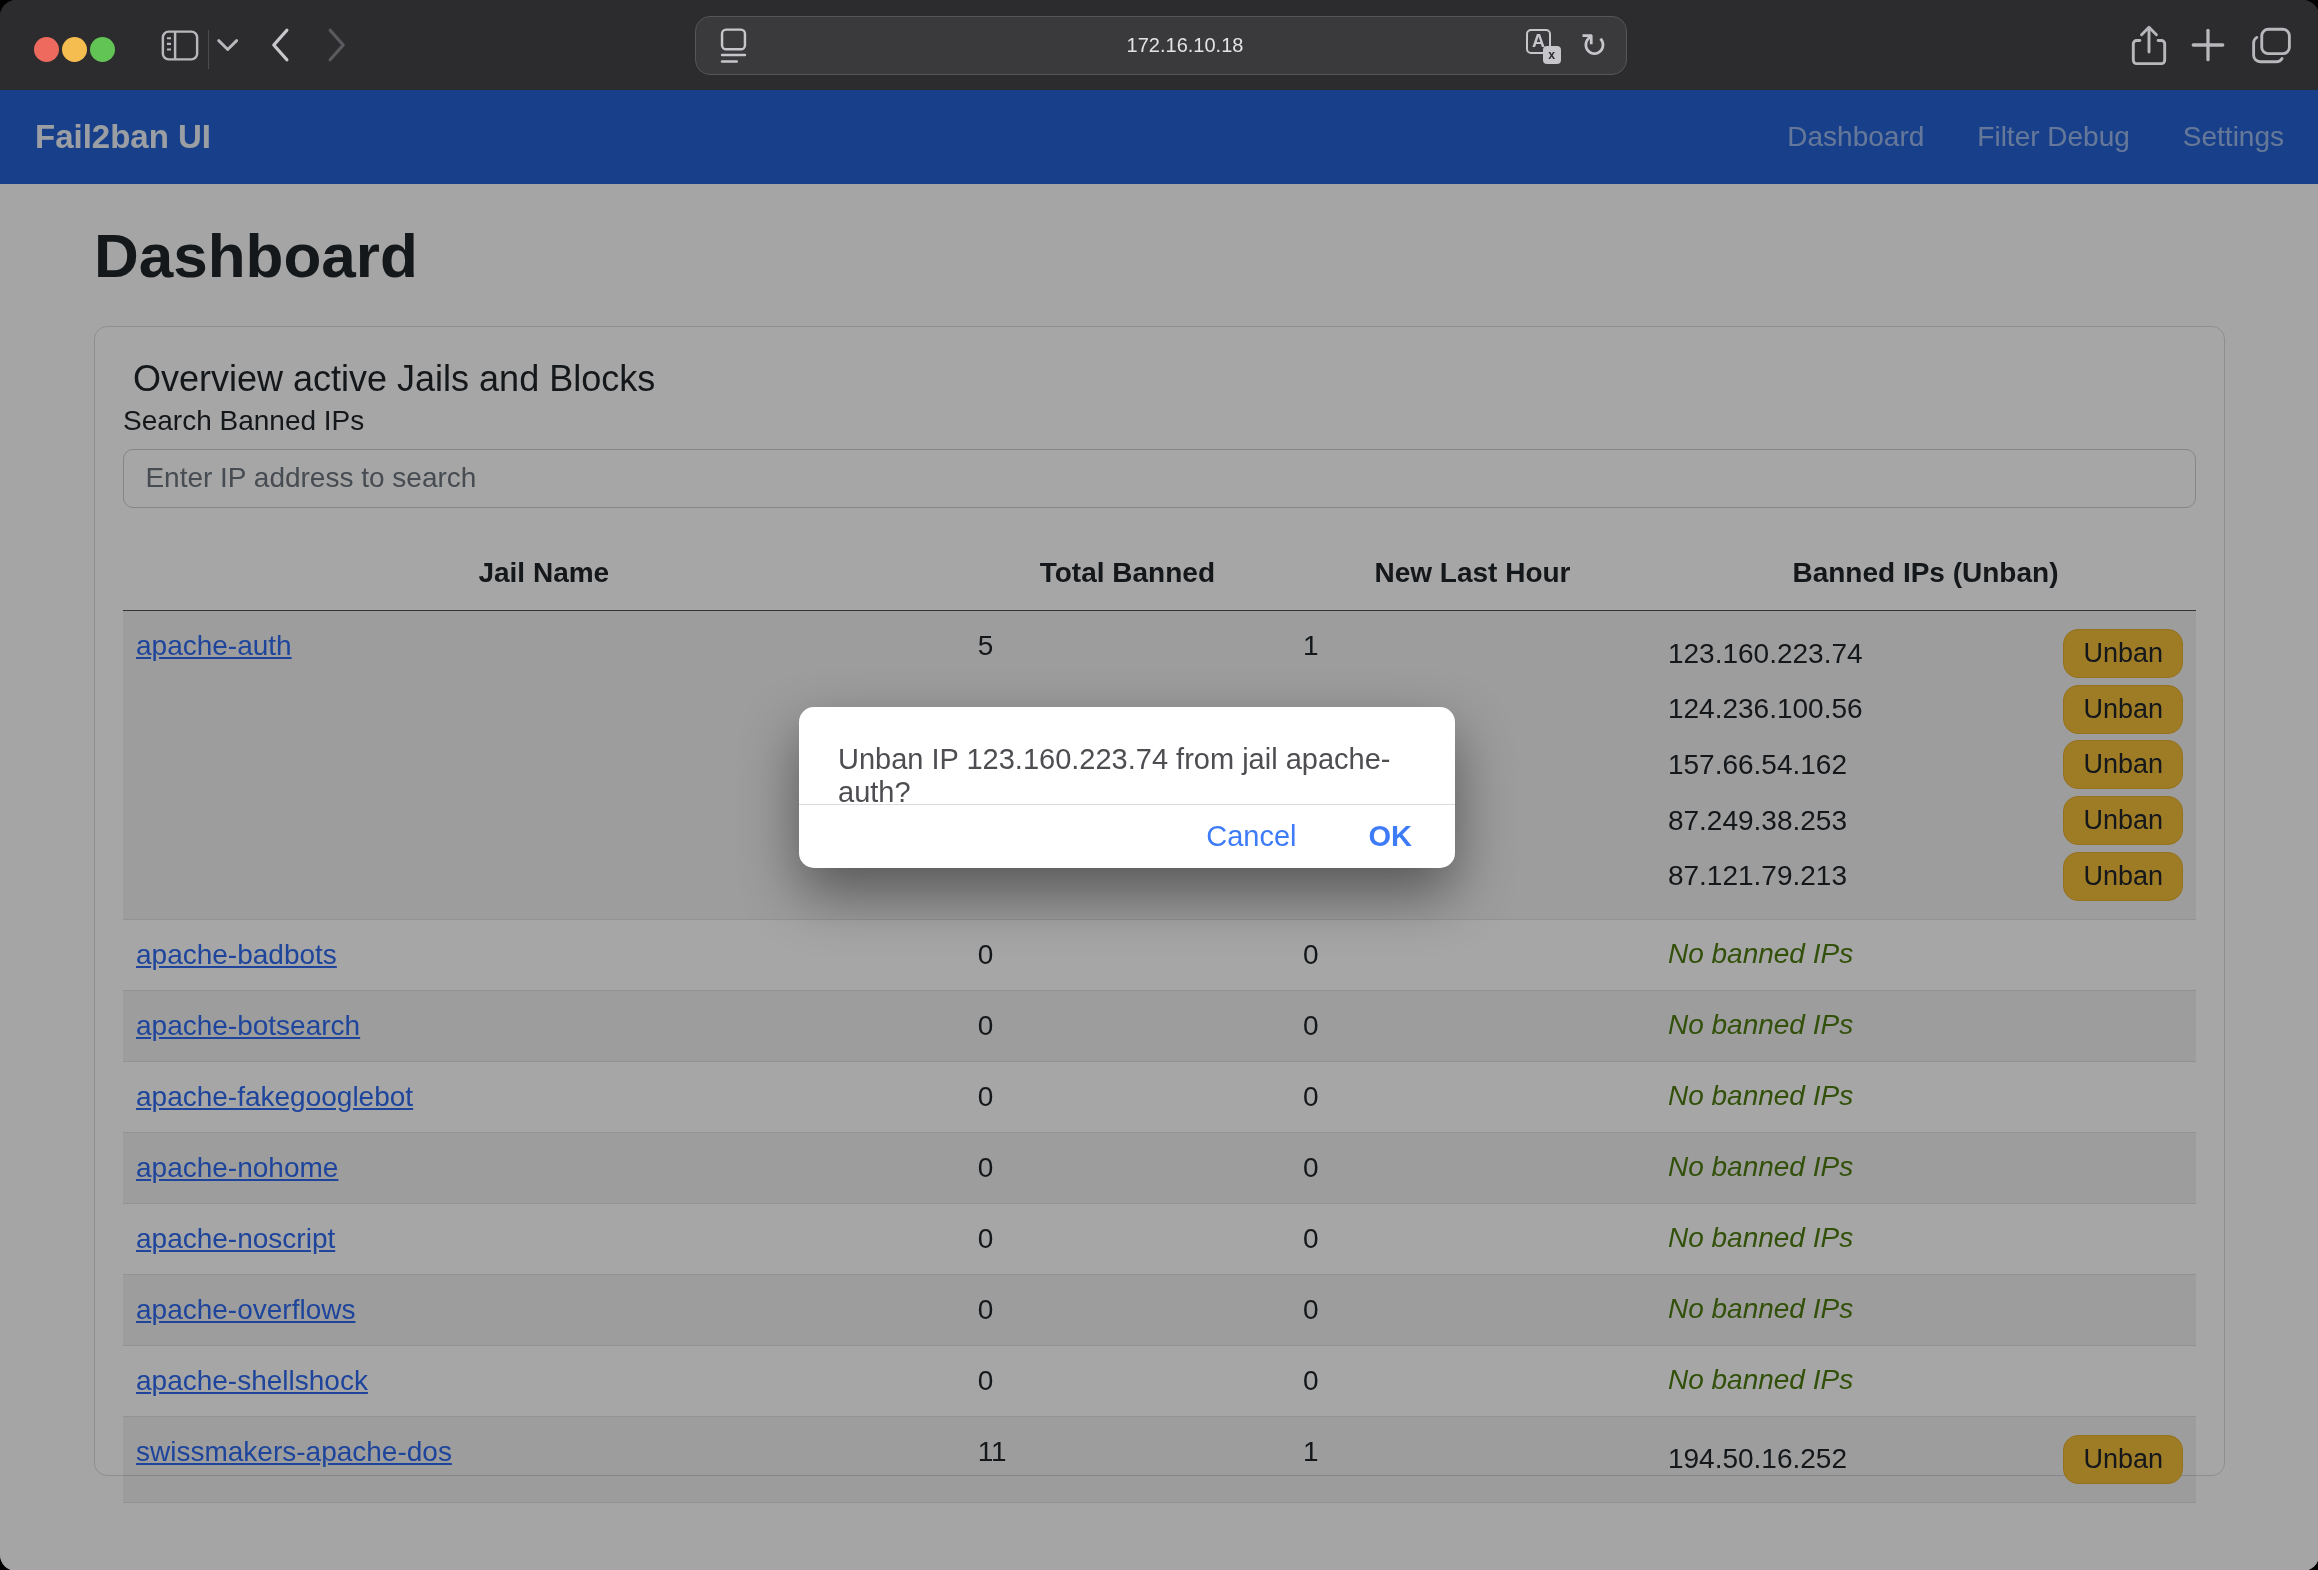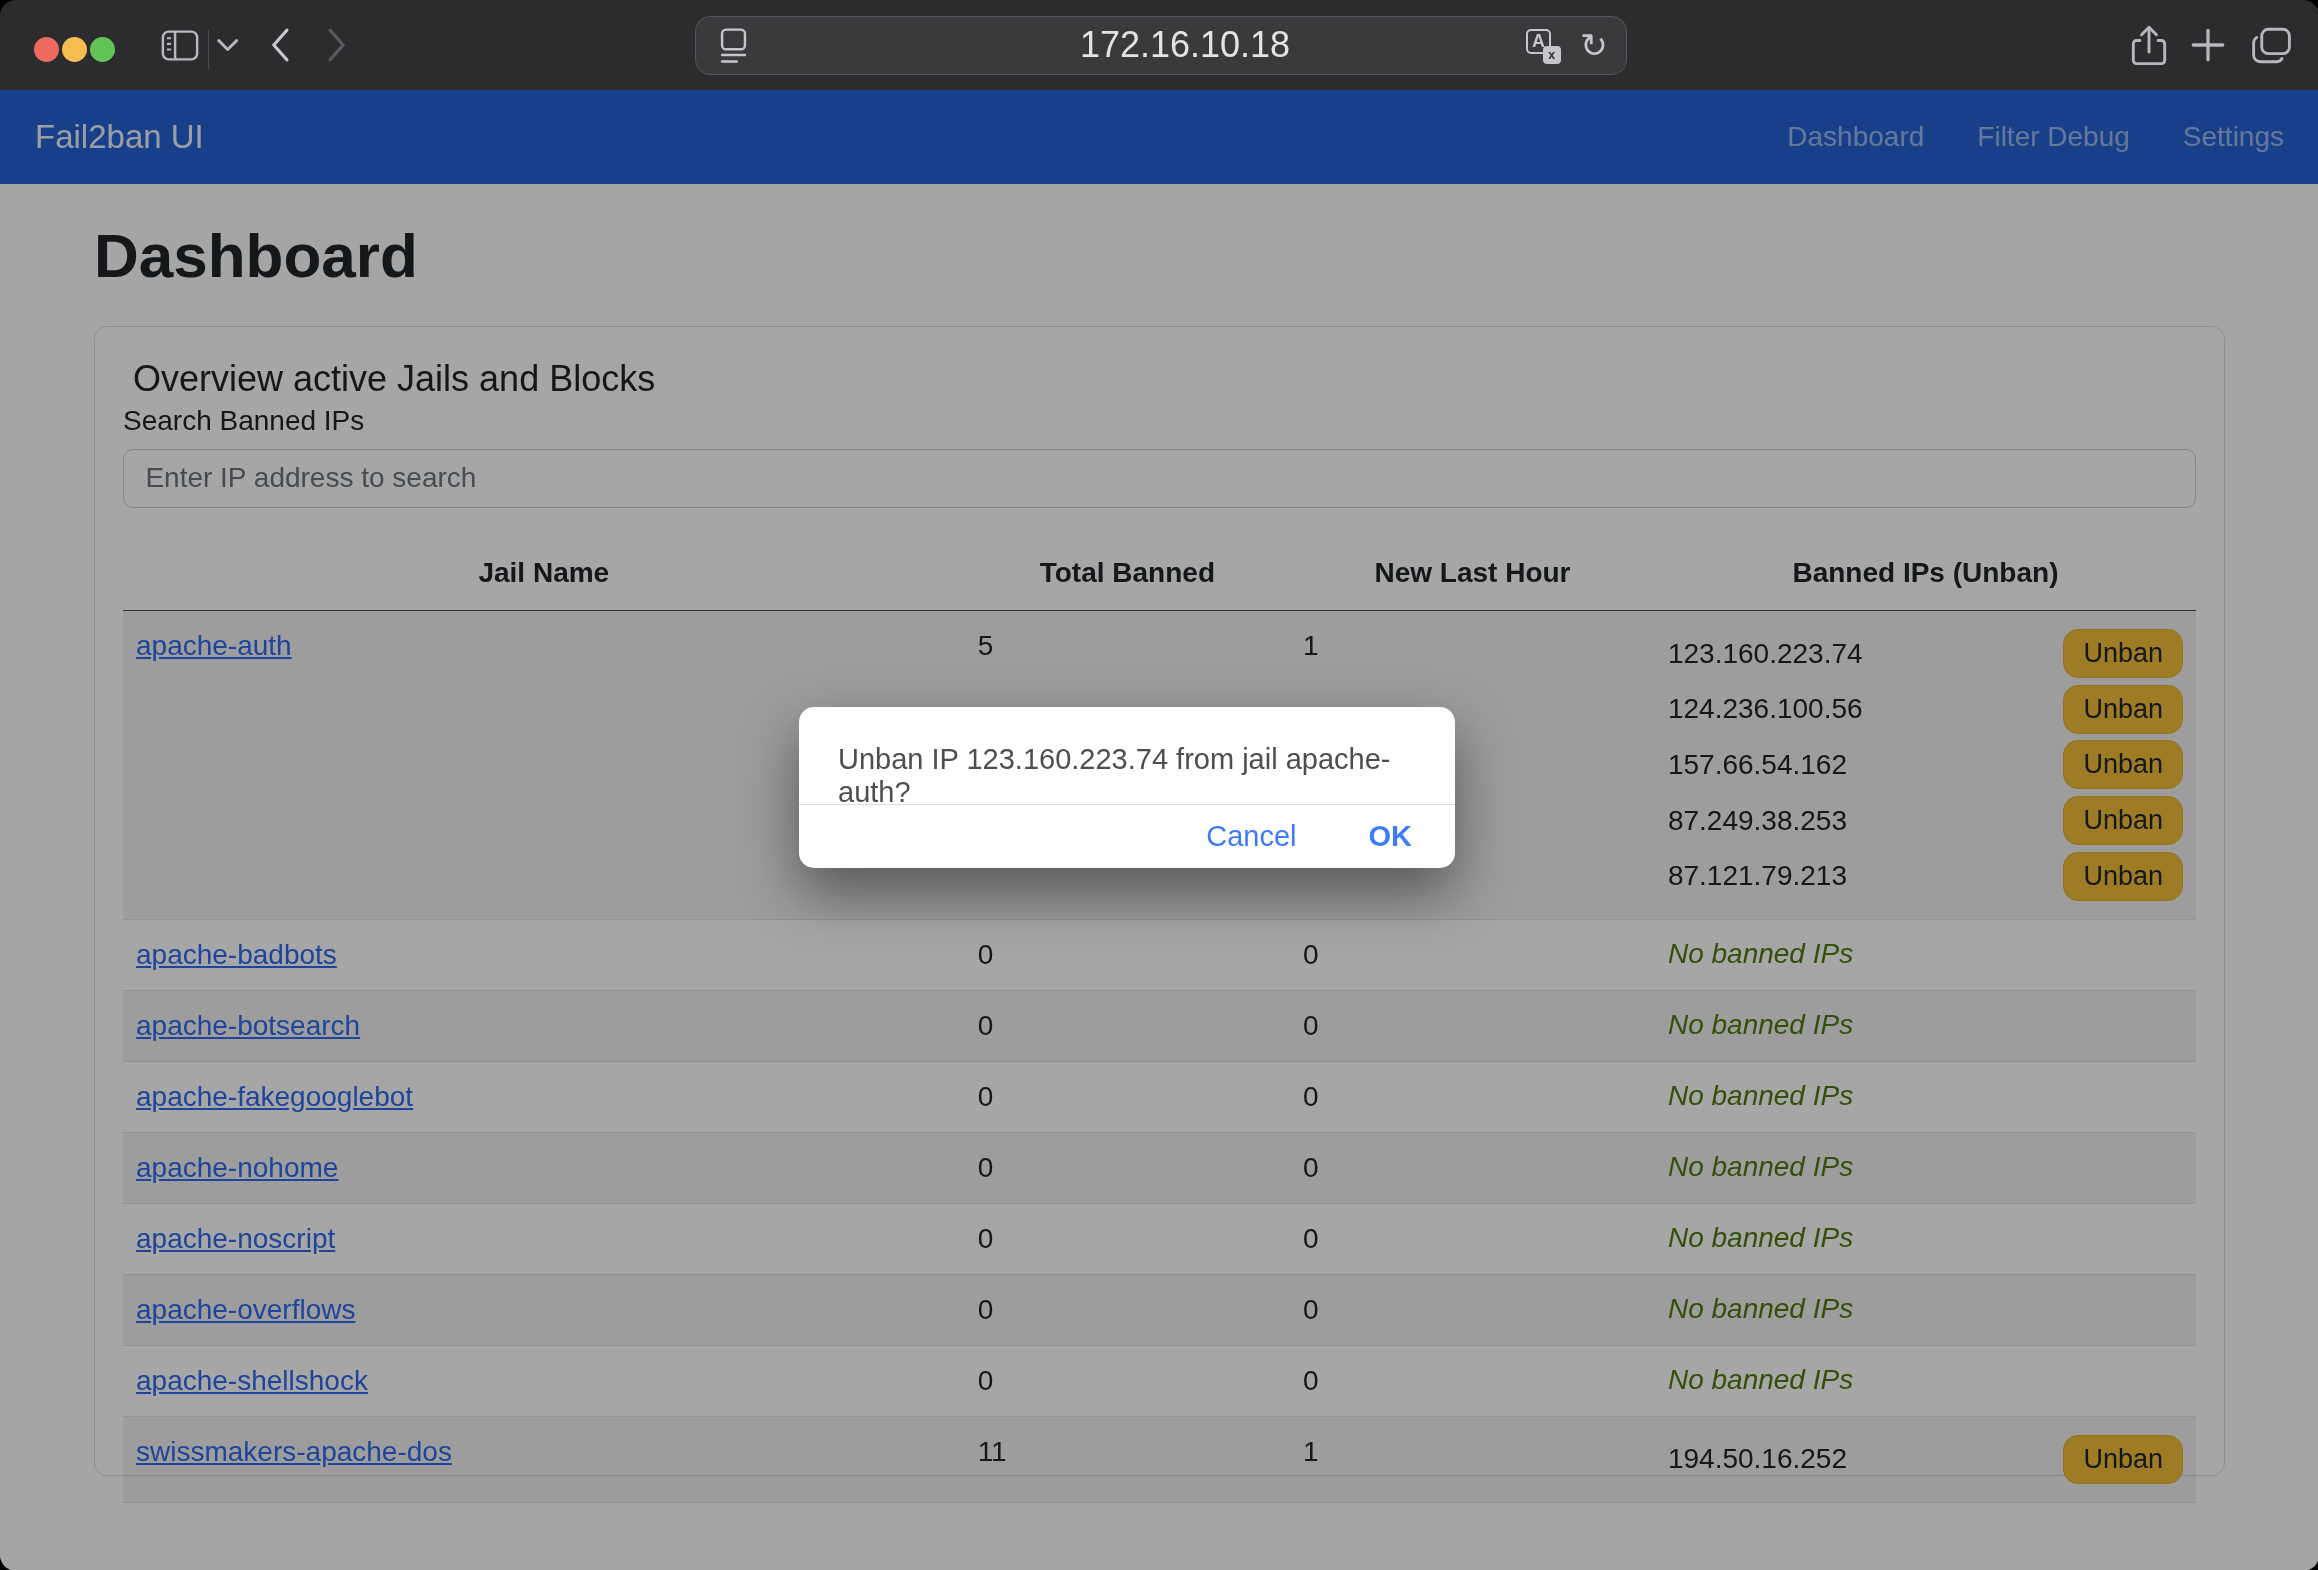--- a/index.html
+++ b/index.html
@@ -9,31 +9,31 @@
   
   .chrome{position:absolute;top:0;left:0;width:100%;height:90px;background:#2c2c2e;}
   .tl{position:absolute;top:37px;width:25px;height:25px;border-radius:50%;}
   .tl.red{left:34px;background:#ee6a5f;}
   .tl.yellow{left:62px;background:#f5bd4f;}
   .tl.green{left:90px;background:#61c454;}
   .chrome svg{display:block;}
   .chrome-btn{position:absolute;top:0;height:90px;display:flex;align-items:center;}
   .divider{position:absolute;left:208px;top:30px;width:0.8px;height:39px;background:#4c4c4f;}
   .urlbar{position:absolute;left:695px;top:15.6px;width:932px;height:59px;background:#3a3a3c;border:0.8px solid #55555a;border-radius:15px;display:flex;align-items:center;}
-  .url-text{position:absolute;left:0;right:0;text-align:center;font-size:36px;color:#e3e3e5;margin-left:48px;}
+  .url-text{position:absolute;left:0;right:0;text-align:center;font-size:20px;color:#e3e3e5;margin-left:48px;}
   .url-right{position:absolute;right:18px;top:0;height:58px;display:flex;align-items:center;gap:21.4px;}
   .reload-glyph{font-size:33px;color:#c6c6ca;line-height:1;transform:scaleX(-1);}
   .translate-box{position:relative;width:33px;height:33px;}
   .translate-a{position:absolute;left:0;top:0;width:25px;height:25px;border:2.5px solid #c6c6ca;border-radius:5px;color:#c6c6ca;font-size:18px;font-weight:700;display:flex;align-items:center;justify-content:center;}
   .translate-b{position:absolute;right:-1.6px;bottom:-1.6px;width:18px;height:18px;background:#c6c6ca;border-radius:4.1px;color:#2c2c2e;font-size:12.3px;font-weight:700;display:flex;align-items:center;justify-content:center;}
 
   
   .page{position:absolute;top:90px;left:0;right:0;bottom:0;background:#fdfdfe;overflow:hidden;}
   .navbar{height:94px;background:#2563d4;display:flex;align-items:center;justify-content:space-between;padding:0 35px;}
-  .brand{color:rgba(255,255,255,.93);font-size:33px;font-weight:400;}
+  .brand{color:rgba(255,255,255,.93);font-size:33px;font-weight:700;}
   .nav-links{display:flex;gap:53px;}
   .nav-link{color:rgba(255,255,255,.55);font-size:28px;}
   .content{padding:36px 94px 0;}
   h1.page-title{margin:0 0 35px;font-size:62px;font-weight:600;color:#212529;}
   .card{background:#fff;border:0.8px solid #d8dce0;border-radius:13px;padding:31px 28px 0;height:1150px;}
   .card h2{margin:0 0 5px;padding-left:10px;font-size:36px;font-weight:500;color:#212529;}
   .search-label{display:block;font-size:28px;color:#212529;margin:0 0 11.5px;}
   .search-input{width:100%;height:59px;border:0.8px solid #c9ced4;border-radius:10px;background:#fff;font-size:28px;color:#212529;padding:0 21.4px;outline:none;}
   .search-input::placeholder{color:#6c757d;}
   table.jails{width:100%;margin-top:28px;border-collapse:collapse;}

